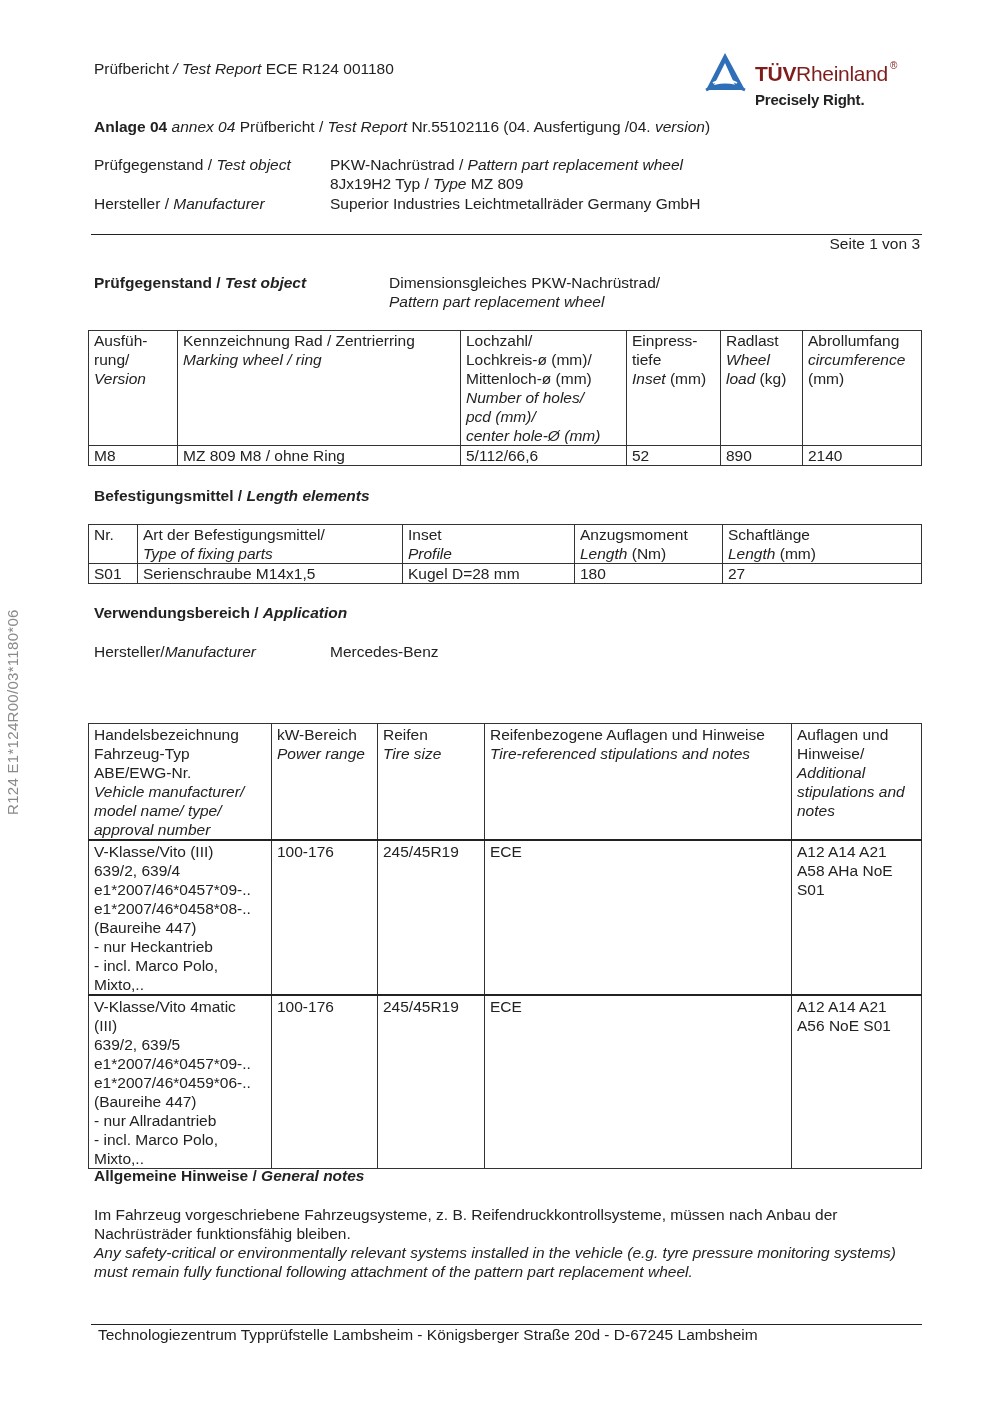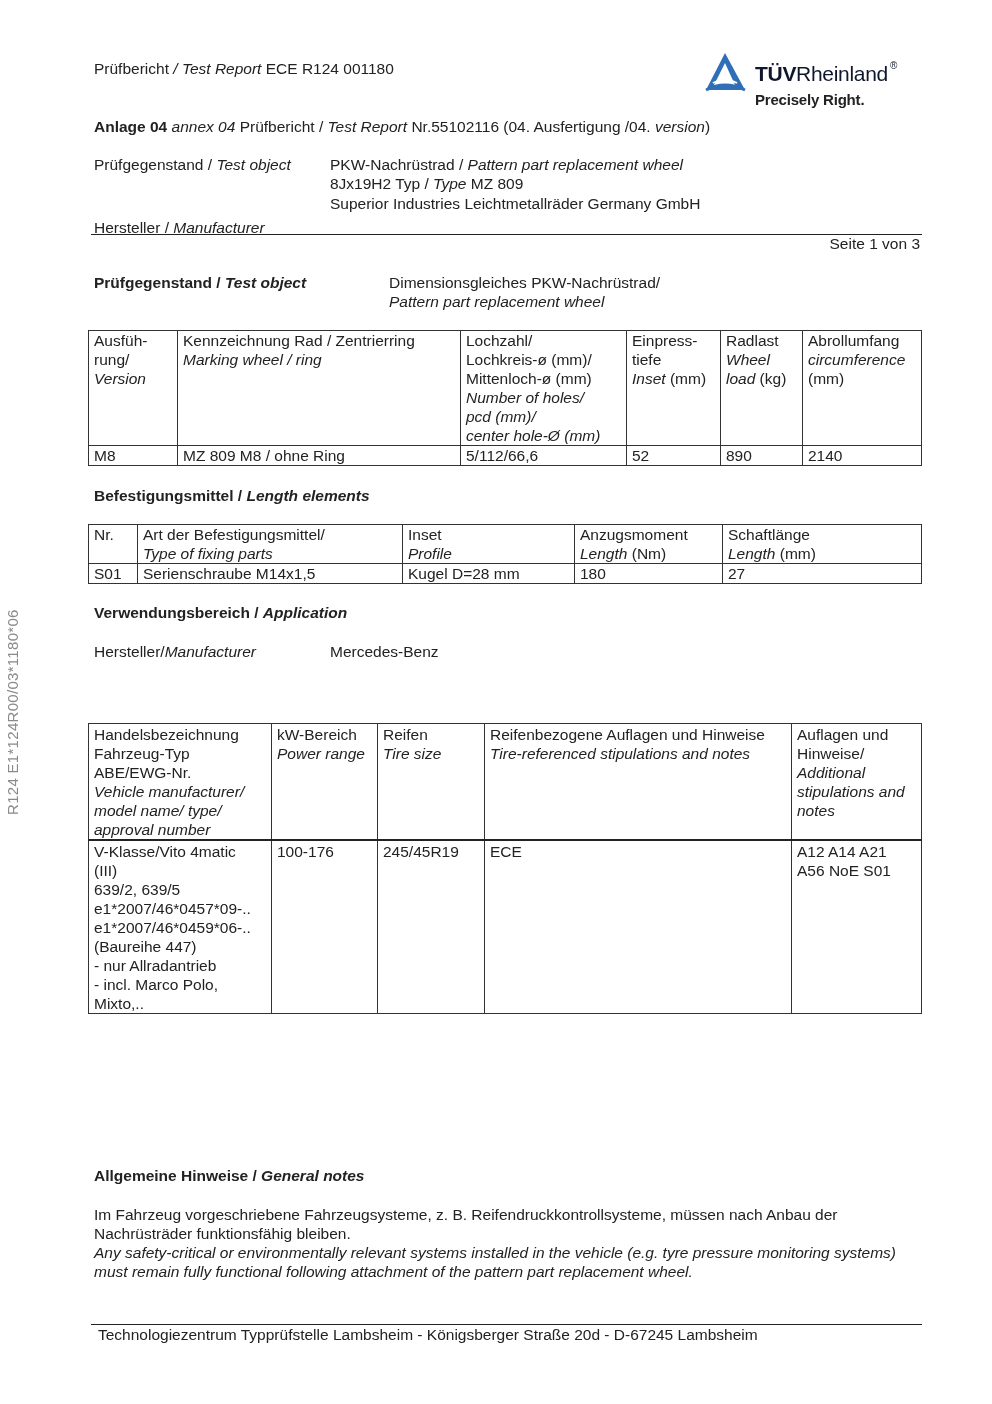--- a/index.html
+++ b/index.html
@@ -5,21 +5,21 @@
   html, body { margin:0; padding:0; background:#ffffff; }
   body { width:992px; height:1404px; position:relative; overflow:hidden;
          font-family:"Liberation Sans", sans-serif; color:#222; font-size:15.5px; }
   .abs { position:absolute; }
   i, .it { font-style:italic; }
   b, .bd { font-weight:bold; }
   .line { position:absolute; height:1px; background:#222; }
 
   
   .logo { position:absolute; left:703px; top:48px; width:220px; height:64px; }
-  .logo-brand { position:absolute; left:52px; top:14px; font-size:21px; color:#0f172a; white-space:nowrap; letter-spacing:-0.3px; }
+  .logo-brand { position:absolute; left:52px; top:14px; font-size:21px; color:#7f1d1d; white-space:nowrap; letter-spacing:-0.3px; }
   .logo-brand b { font-weight:bold; }
   .logo-reg { font-size:10px; vertical-align:top; position:relative; top:-2px; margin-left:2px; }
   .logo-slogan { position:absolute; left:52px; top:43px; font-size:15px; color:#222; font-weight:bold; letter-spacing:-0.2px; }
 
   table { border-collapse:collapse; position:absolute;padding-left:16px; }
   td { border:1px solid #333; vertical-align:top; padding:1px 5px 0 5px; line-height:19px; font-size:15.5px; }
   .t1 td { padding:0 5px; }
   .thick-bottom td { border-bottom:2px solid #222; }
   .side { position:absolute; left:4px; top:815px; transform-origin:0 0; transform:rotate(-90deg);
           color:#8a8a8a; font-size:15px; white-space:nowrap; letter-spacing:0.3px; }
@@ -44,21 +44,21 @@
   <div class="logo-slogan">Precisely Right.</div>
 </div>
 
 <div class="abs" style="left:94px;top:118px;">
   <b>Anlage 04</b> <i>annex 04</i> <span>Prüfbericht /</span> <i>Test Report</i> <span>Nr.55102116 (04. Ausfertigung /04.</span> <i>version</i><span>)</span>
 </div>
 
 <div class="abs" style="left:94px;top:156px;"><span>Prüfgegenstand / </span><i>Test object</i></div>
 <div class="abs" style="left:330px;top:156px;"><span>PKW-Nachrüstrad / </span><i>Pattern part replacement wheel</i></div>
 <div class="abs" style="left:330px;top:175px;"><span>8Jx19H2 Typ / </span><i>Type</i><span> MZ 809</span></div>
-<div class="abs" style="left:94px;top:195px;margin-top:24px;"><span>Hersteller / </span><i>Manufacturer</i></div>
+<div class="abs" style="left:94px;top:195px;"><span>Hersteller / </span><i>Manufacturer</i></div>
 <div class="abs" style="left:330px;top:195px;">Superior Industries Leichtmetallräder Germany GmbH</div>
 
 <div class="line" style="left:91px;top:234px;width:831px;"></div>
 <div class="abs" style="right:72px;top:235px;">Seite 1 von 3</div>
 
 <div class="abs bd" style="left:94px;top:274px;"><span>Prüfgegenstand / </span><i>Test object</i></div>
 <div class="abs" style="left:389px;top:274px;">Dimensionsgleiches PKW-Nachrüstrad/</div>
 <div class="abs it" style="left:389px;top:293px;">Pattern part replacement wheel</div>
 
 <table class="t1" style="left:88px;top:330px;width:834px;">
@@ -144,20 +144,36 @@
 model name/  type/
 approval number</i></td>
     <td><span>kW-Bereich</span><br><i>Power range</i></td>
     <td><span>Reifen</span><br><i>Tire size</i></td>
     <td><span>Reifenbezogene Auflagen und Hinweise</span><br><i>Tire-referenced stipulations and notes</i></td>
     <td><span class="multiline">Auflagen und
 Hinweise/</span><br><i class="multiline">Additional
 stipulations and
 notes</i></td>
   </tr>
+  <tr class="thick-bottom">
+    <td class="multiline">V-Klasse/Vito (III)
+639/2, 639/4
+e1*2007/46*0457*09-..
+e1*2007/46*0458*08-..
+(Baureihe 447)
+- nur Heckantrieb
+- incl. Marco Polo,
+Mixto,..</td>
+    <td>100-176</td>
+    <td>245/45R19</td>
+    <td>ECE</td>
+    <td class="multiline">A12 A14 A21
+A58 AHa NoE
+S01</td>
+  </tr>
   <tr>
     <td class="multiline">V-Klasse/Vito 4matic
 (III)
 639/2, 639/5
 e1*2007/46*0457*09-..
 e1*2007/46*0459*06-..
 (Baureihe 447)
 - nur Allradantrieb
 - incl. Marco Polo,
 Mixto,..</td>

